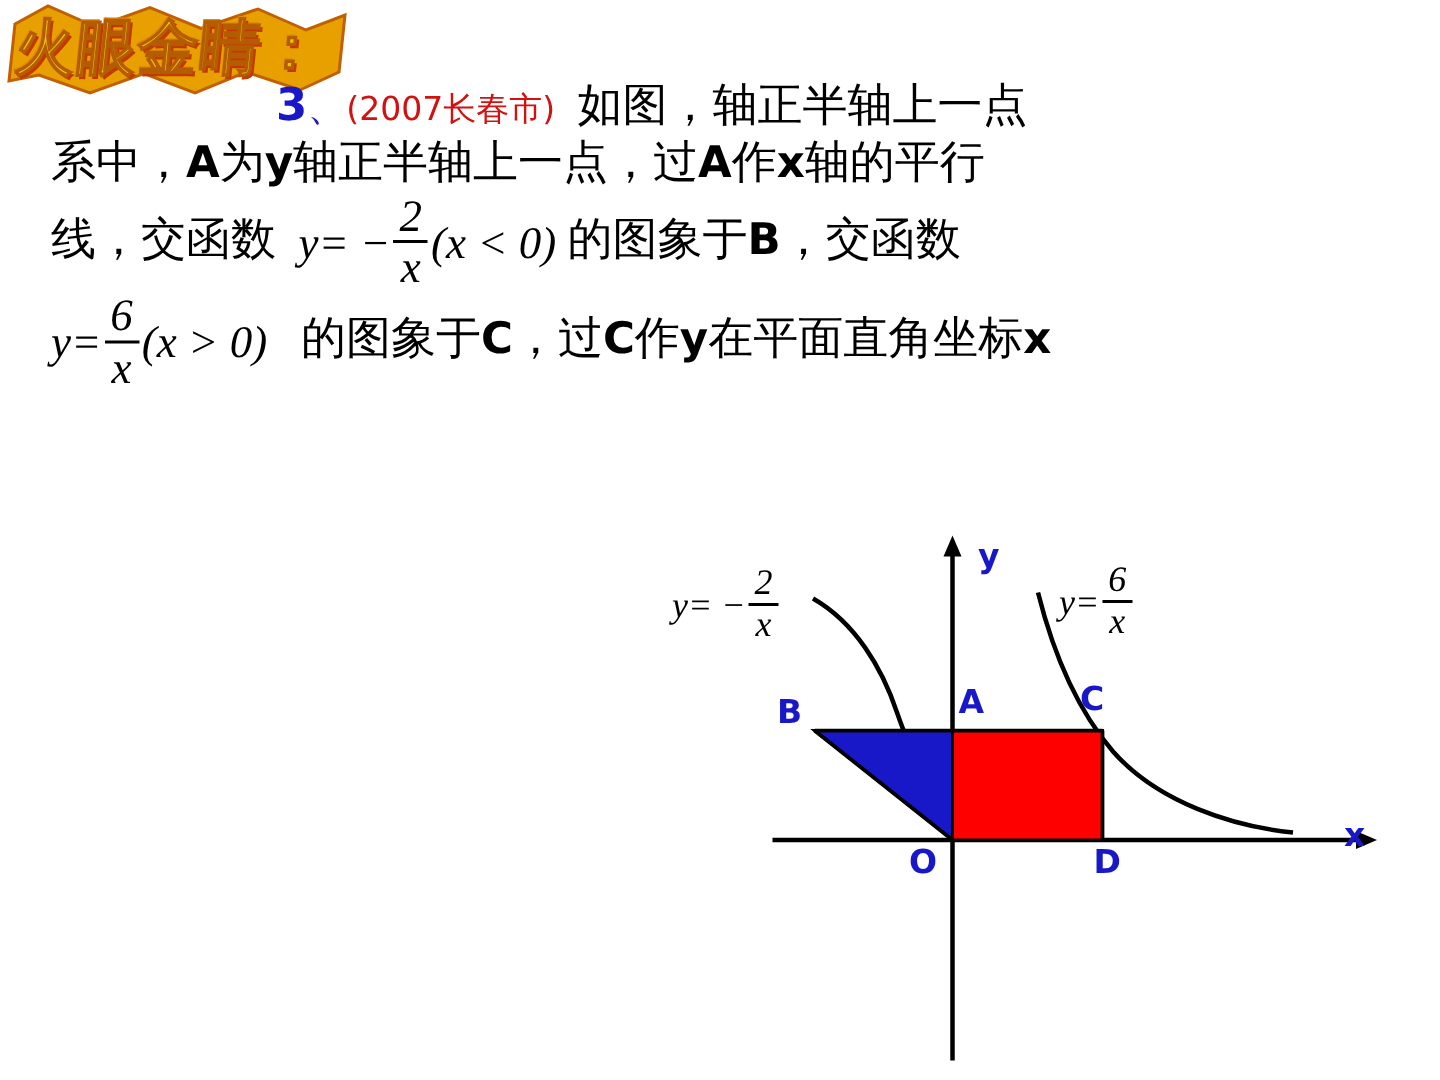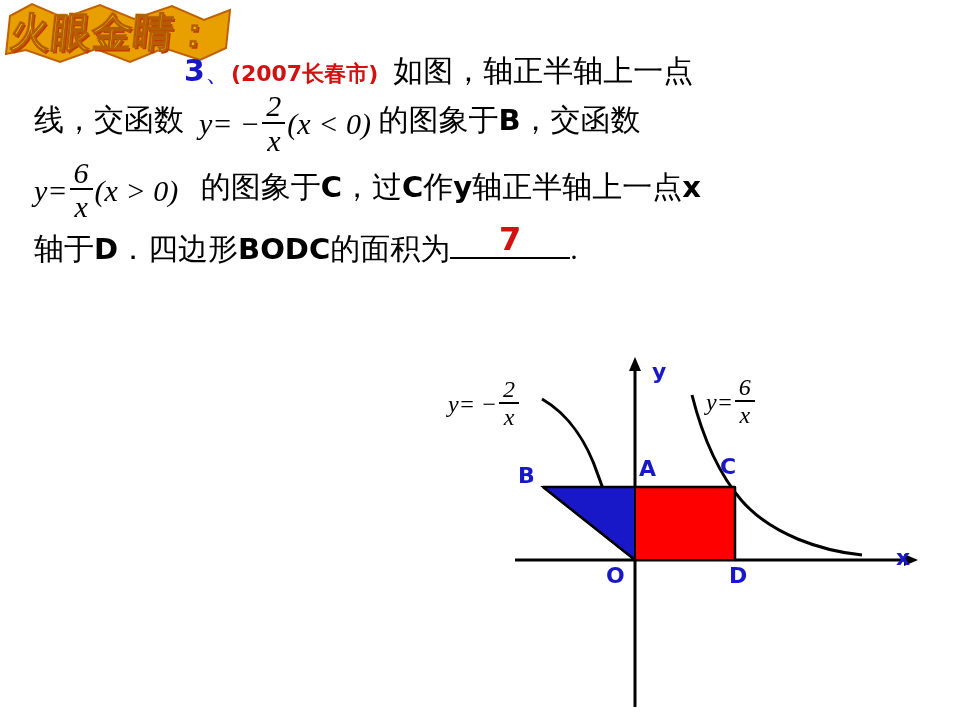--- a/index.html
+++ b/index.html
@@ -69,21 +69,21 @@
     font-size: 30px;
   }
   .q-num-dun {
     color: #1818c8;
     font-size: 26px;
     font-family: "Liberation Serif", serif;
   }
   .q-year {
     color: #d21111;
     font-family: "DejaVu Sans", sans-serif;
-    font-weight: bold;
+    font-weight: normal;
     font-size: 22px;
   }
   .bold-latin {
     font-family: "DejaVu Sans", sans-serif;
     font-weight: bold;
     font-size: 29px;
   }
   .indent1 { margin-left: 150px; }
 
   
@@ -167,32 +167,32 @@
   </svg>
   <div class="banner-text">火眼金睛：</div>
 </div>
 
 <div class="question">
 
   <span class="line">
     <span class="indent1"></span><span class="q-num">3</span><span class="q-num-dun">、</span><span class="q-year">(2007</span><span class="q-year cn">长春市</span><span class="q-year">)</span>&nbsp;&nbsp;<span>如图，轴正半轴上一点</span>
   </span>
 
+  <span class="line">
+    <span>系中，</span><span class="bold-latin">A</span><span>为</span><span class="bold-latin">y</span><span>轴正半轴上一点，过</span><span class="bold-latin">A</span><span>作</span><span class="bold-latin">x</span><span>轴的平行</span>
+  </span>
 
   <span class="line">
     <span>线，交函数</span>&nbsp;&nbsp;<span class="math"><span class="var">y</span><span>= −</span><span class="frac"><span class="num">2</span><span class="den">x</span></span><span>(x &lt; 0)</span></span>&nbsp;<span>的图象于</span><span class="bold-latin">B</span><span>，交函数</span>
   </span>
 
   <span class="line">
-    <span class="math"><span class="var">y</span><span>=</span><span class="frac"><span class="num">6</span><span class="den">x</span></span><span>(x &gt; 0)</span></span>&nbsp;&nbsp;&nbsp;<span>的图象于</span><span class="bold-latin">C</span><span>，过</span><span class="bold-latin">C</span><span>作</span><span class="bold-latin">y</span><span>轴正半轴上一点</span><span class="bold-latin">x</span>
-  </span>
-
-  <span class="line">
-    <span>轴于</span><span class="bold-latin">D</span><span>．四边形</span><span class="bold-latin">BODC</span><span>的面积为</span><span class="answer-blank"><span class="answer-val">7</span></span><span>.</span>
-  </span>
+    <span class="math"><span class="var">y</span><span>=</span><span class="frac"><span class="num">6</span><span class="den">x</span></span><span>(x &gt; 0)</span></span>&nbsp;&nbsp;&nbsp;<span>的图象于</span><span class="bold-latin">C</span><span>，过</span><span class="bold-latin">C</span><span>作</span><span class="bold-latin">y</span><span>在平面直角坐标</span><span class="bold-latin">x</span>
+  </span>
+
 
 </div>
 
 <div class="figure">
   <svg width="520" height="360" viewBox="0 0 520 360">
 
     <line x1="205" y1="8" x2="205" y2="352" stroke="#000" stroke-width="3"></line>
     <line x1="85" y1="205" x2="480" y2="205" stroke="#000" stroke-width="3"></line>
     <polygon points="205,2 199,16 211,16" fill="#000"></polygon>
     <polygon points="488,205 474,199 474,211" fill="#000"></polygon>

